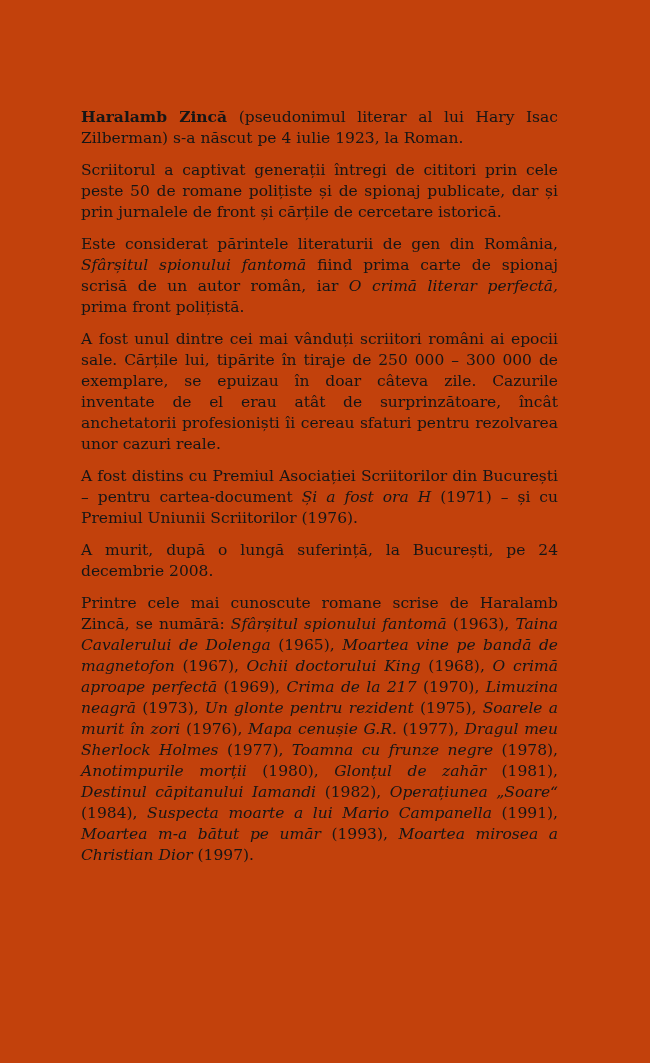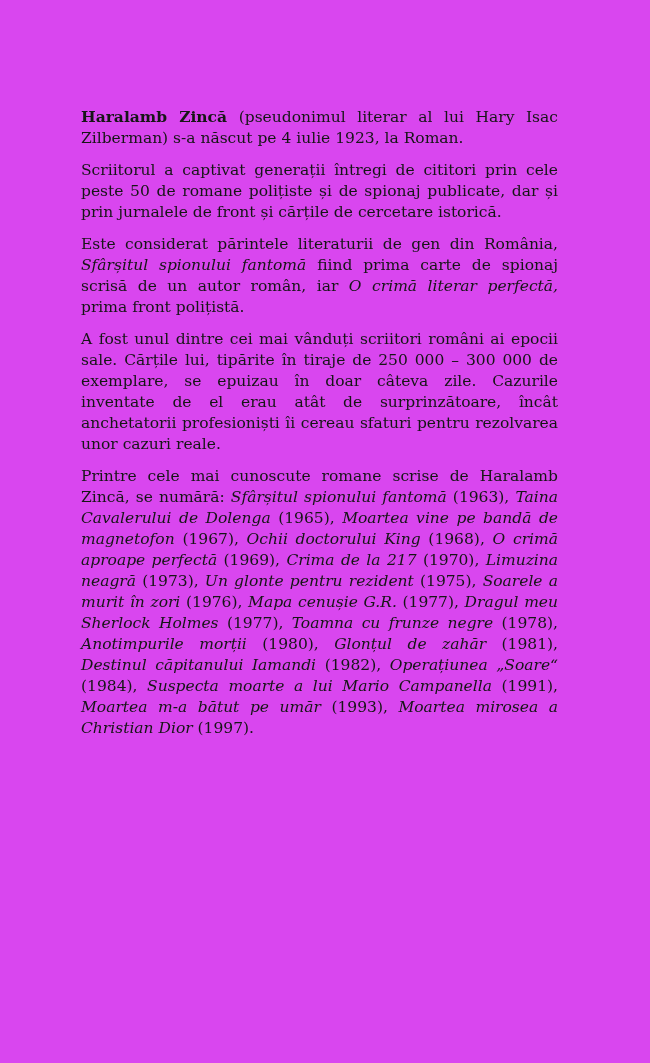--- a/index.html
+++ b/index.html
@@ -4,21 +4,21 @@
 <style>
   html, body {
     margin: 0;
     padding: 0;
     background: #ffffff;
   }
   .page {
     position: relative;
     width: 650px;
     height: 1063px;
-    background: #d946ef;
+    background: #c2410c;
     overflow: hidden;
     font-family: "DejaVu Serif", "Liberation Serif", serif;
   }
   .article {
     position: absolute;
     left: 81px;
     top: 106px;
     width: 477px;
     font-size: 15.5px;
     line-height: 21px;
@@ -38,15 +38,17 @@
 </style>
 </head>
 <body>
 
 <div class="page">
   <div class="article">
       <p><span class="seg-bold">Haralamb Zincă</span><span> (pseudonimul literar al lui Hary Isac Zilberman) s-a născut pe 4 iulie 1923, la Roman.</span></p>
       <p><span>Scriitorul a captivat generații întregi de cititori prin cele peste 50 de romane polițiste și de spionaj publicate, dar și prin jurnalele de front și cărțile de cercetare istorică.</span></p>
       <p><span>Este considerat părintele literaturii de gen din România, </span><span class="seg-italic">Sfârșitul spionului fantomă</span><span> fiind prima carte de spionaj scrisă de un autor român, iar </span><span class="seg-italic">O crimă literar perfectă,</span><span> prima front polițistă.</span></p>
       <p><span>A fost unul dintre cei mai vânduți scriitori români ai epocii sale. Cărțile lui, tipărite în tiraje de 250 000 – 300 000 de exemplare, se epuizau în doar câteva zile. Cazurile inventate de el erau atât de surprinzătoare, încât anchetatorii profesioniști îi cereau sfaturi pentru rezolvarea unor cazuri reale.</span></p>
+      <p><span>A fost distins cu Premiul Asociației Scriitorilor din București – pentru cartea-document </span><span class="seg-italic">Și a fost ora H</span><span> (1971) – și cu Premiul Uniunii Scriitorilor (1976).</span></p>
+      <p><span>A murit, după o lungă suferință, la București, pe 24 decembrie 2008.</span></p>
       <p><span>Printre cele mai cunoscute romane scrise de Haralamb Zincă, se numără: </span><span class="seg-italic">Sfârșitul spionului fantomă</span><span> (1963), </span><span class="seg-italic">Taina Cavalerului de Dolenga</span><span> (1965), </span><span class="seg-italic">Moartea vine pe bandă de magnetofon</span><span> (1967), </span><span class="seg-italic">Ochii doctorului King</span><span> (1968), </span><span class="seg-italic">O crimă aproape perfectă</span><span> (1969), </span><span class="seg-italic">Crima de la 217</span><span> (1970), </span><span class="seg-italic">Limuzina neagră</span><span> (1973), </span><span class="seg-italic">Un glonte pentru rezident</span><span> (1975), </span><span class="seg-italic">Soarele a murit în zori</span><span> (1976), </span><span class="seg-italic">Mapa cenușie G.R.</span><span> (1977), </span><span class="seg-italic">Dragul meu Sherlock Holmes</span><span> (1977), </span><span class="seg-italic">Toamna cu frunze negre</span><span> (1978), </span><span class="seg-italic">Anotimpurile morții</span><span> (1980), </span><span class="seg-italic">Glonțul de zahăr</span><span> (1981), </span><span class="seg-italic">Destinul căpitanului Iamandi</span><span> (1982), </span><span class="seg-italic">Operațiunea „Soare“</span><span> (1984), </span><span class="seg-italic">Suspecta moarte a lui Mario Campanella</span><span> (1991), </span><span class="seg-italic">Moartea m-a bătut pe umăr</span><span> (1993), </span><span class="seg-italic">Moartea mirosea a Christian Dior</span><span> (1997).</span></p>
     </div>
 </div>
 
 </body></html>

